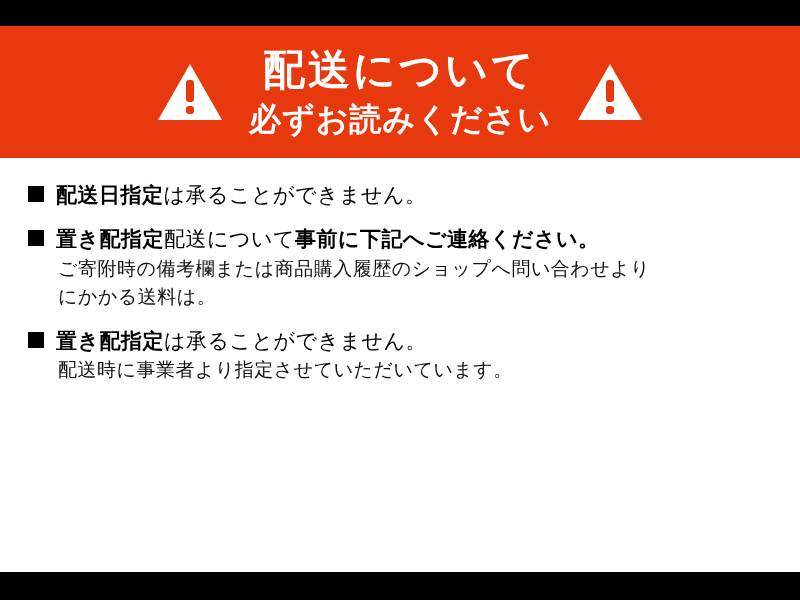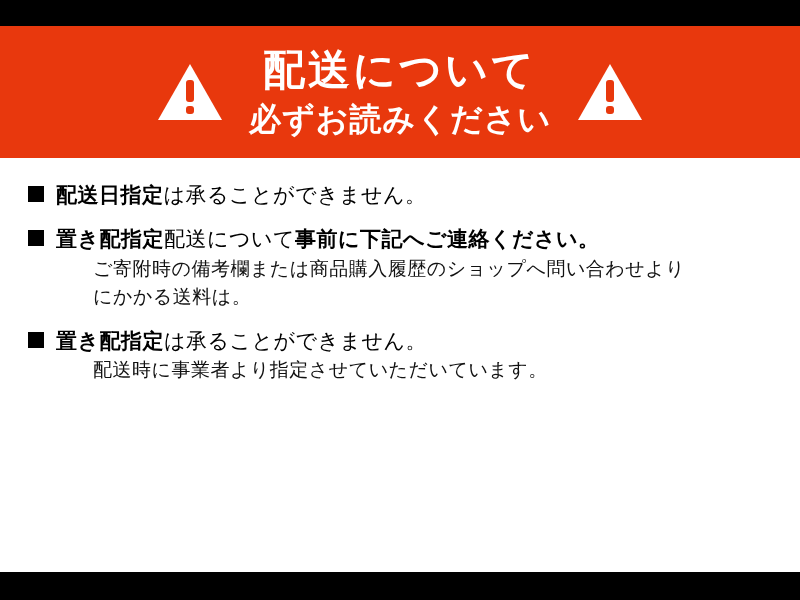--- a/index.html
+++ b/index.html
@@ -115,21 +115,20 @@
     font-weight: bold;
   }
   .indent {
     padding-left: 2px;
   }
   .sub-line {
     font-size: 19px;
     color: #111111;
     line-height: 1.5;
     letter-spacing: 0.5px;
-    margin-left: 35px;
   }
 </style>
 </head>
 <body>
 
 <div class="page">
 
   <div class="bar-top"></div>
 
   <div class="banner">

